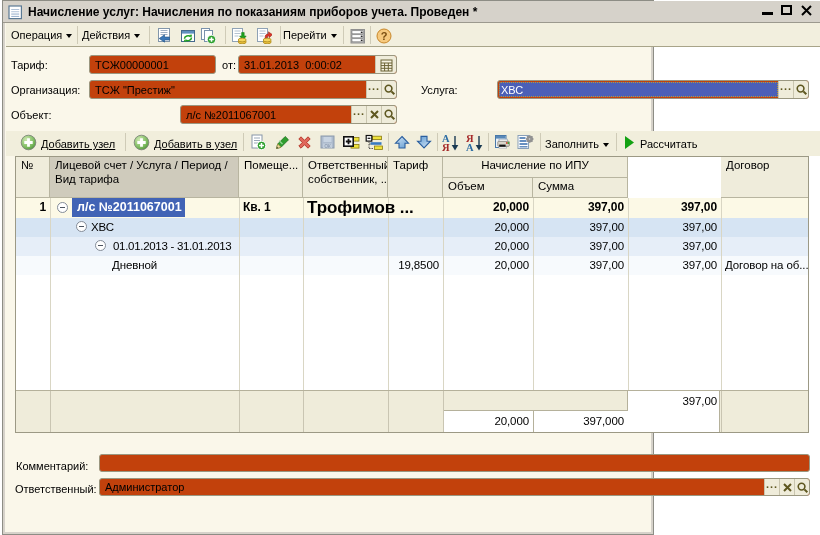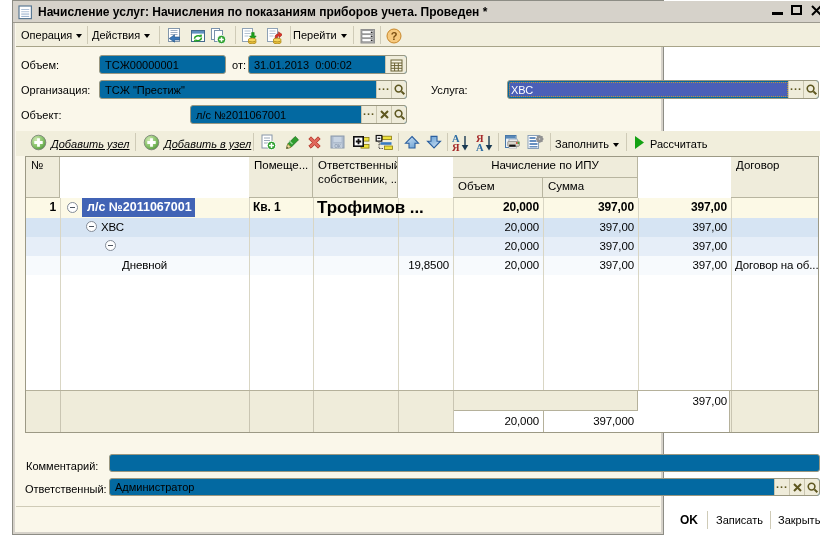--- a/index.html
+++ b/index.html
@@ -1,37 +1,37 @@
 <!DOCTYPE html>
 <html><head><meta charset="utf-8">
 <style>
   * { margin:0; padding:0; box-sizing:border-box; }
   html,body { width:820px; height:535px; overflow:hidden; }
   body { font-family:"Liberation Sans", sans-serif; font-size:11px; color:#000; }
-  .win { position:absolute; left:12px; top:0; width:652px; height:535px;
+  .win { position:absolute; left:2px; top:0; width:652px; height:535px;
          background:#FAF7EA; border:1px solid #8D8D85; box-shadow:inset 0 0 0 2px #D6D2CA; }
   .abs { position:absolute; }
   
   .title { position:absolute; left:0; top:0; width:818px; height:22px; background:#D6D2CA;
            border-bottom:1px solid #9C998E; }
   .title .txt { position:absolute; left:25px; top:4px; font-weight:bold; font-size:12px; white-space:nowrap; }
   
   .menubar { position:absolute; left:3px; top:22px; width:814px; height:24px; background:#F2EFDE;
              border-bottom:1px solid #A8A489; }
   .mitem { position:absolute; top:4px; height:16px; line-height:16px; white-space:nowrap; }
   .vsep { position:absolute; top:3px; width:1px; height:18px; background:#CFCBB7; }
   .arr { display:inline-block; width:0; height:0; border-left:3px solid transparent; border-right:3px solid transparent; border-top:4px solid #000; vertical-align:middle; margin-left:4px; }
   
   .lbl { position:absolute; height:14px; line-height:14px; white-space:nowrap; }
-  .fld { position:absolute; background:#0369a1; border:1px solid #9A9780; border-radius:3px; height:19px; }
+  .fld { position:absolute; background:#c2410c; border:1px solid #9A9780; border-radius:3px; height:19px; }
   .fld .t { position:absolute; left:5px; top:2px; height:14px; line-height:14px; white-space:nowrap; }
   .bcell { position:absolute; top:0; bottom:0; background:#EFECDA; border-left:1px solid #C9C5AE; color:#6A6234; text-align:center; }
   
   .ttb { position:absolute; left:3px; top:130px; width:814px; height:25px; background:#F1EEDC; }
-  .link { position:absolute; top:6px; height:15px; line-height:15px; text-decoration:underline; white-space:nowrap;font-style:italic; }
+  .link { position:absolute; top:6px; height:15px; line-height:15px; text-decoration:underline; white-space:nowrap; }
   .plain { position:absolute; top:6px; height:15px; line-height:15px; white-space:nowrap; }
   
   .tbl { position:absolute; left:12px; top:155px; width:794px; height:277px; background:#fff; border:1px solid #9C9985; }
   .hc { position:absolute; background:#EFECDB; border-right:1px solid #B8B5A0; border-bottom:1px solid #B8B5A0; font-size:11.5px; color:#000; overflow:hidden; }
   .hc .ht { position:absolute; left:5px; top:2px; line-height:13.5px; white-space:nowrap; }
   .rowbg { position:absolute; left:0; width:100%; }
   .cell { position:absolute; white-space:nowrap; line-height:19px; height:19px; font-size:11.5px; letter-spacing:-0.1px; }
   .num { text-align:right; }
   .gl { position:absolute; top:41px; bottom:0; width:1px; background:#D9D6C4; }
   .exp { position:absolute; width:11px; height:11px; border:1px solid #848C98; border-radius:50%; background:#fff; }
@@ -112,21 +112,21 @@
         <rect x="10.8" y="7.6" width="1.8" height="1.4" fill="#222"></rect>
         <rect x="10.8" y="11.6" width="1.8" height="1.4" fill="#222"></rect>
       </svg>
     <div class="vsep" style="left:364px"></div>
     <svg class="abs" style="left:370px;top:5px" width="16" height="16" viewBox="0 0 16 16" id="ic-help">
         <circle cx="8" cy="8" r="7" fill="#F6C97E" stroke="#C8872A"></circle>
         <text x="8" y="12" font-size="11" font-weight="bold" text-anchor="middle" fill="#7A4D10" font-family="Liberation Sans">?</text>
       </svg>
   </div>
 
-  <div class="lbl" style="left:8px;top:57px">Объем:</div>
+  <div class="lbl" style="left:8px;top:57px">Тариф:</div>
   <div class="fld" style="left:86px;top:54px;width:127px">
       <div class="t">ТСЖ00000001</div>
     </div>
   <div class="lbl" style="left:219px;top:57px">от:</div>
   <div class="fld" style="left:235px;top:54px;width:159px">
     <div class="t">31.01.2013&nbsp; 0:00:02</div>
     <div class="bcell" style="right:0;width:21px;border-radius:0 2px 2px 0">
       <svg width="13" height="13" viewBox="0 0 13 13" style="margin-top:3px">
         <rect x="1" y="1" width="11" height="11" fill="#F7F3E2" stroke="#6A6234"></rect>
         <path d="M1 4 H12 M4.6 4 V12 M8.3 4 V12 M1 6.6 H12 M1 9.3 H12" stroke="#6A6234" stroke-width="1"></path>
@@ -297,25 +297,31 @@
         <path d="M1 0 L10 6.5 L1 13 Z" fill="#13A113"></path>
       </svg>
     <div class="plain" style="left:634px">Рассчитать</div>
   </div>
 
   <div class="tbl">
 
     <div class="hc" style="left:0;top:0;width:34px;height:41px">
         <div class="ht">№</div>
       </div>
+    <div class="hc" style="left:34px;top:0;width:189px;height:41px;background:#CFCBBC">
+        <div class="ht">Лицевой счет / Услуга / Период /<br>Вид тарифа</div>
+      </div>
     <div class="hc" style="left:223px;top:0;width:64px;height:41px">
         <div class="ht">Помеще...</div>
       </div>
     <div class="hc" style="left:287px;top:0;width:85px;height:41px">
         <div class="ht">Ответственный<br>собственник, ...</div>
+      </div>
+    <div class="hc" style="left:372px;top:0;width:55px;height:41px">
+        <div class="ht">Тариф</div>
       </div>
     <div class="hc" style="left:427px;top:21px;width:90px;height:20px">
         <div class="ht" style="top:2px">Объем</div>
       </div>
     <div class="hc" style="left:427px;top:0;width:185px;height:21px;text-align:center">
         <div class="ht" style="left:0;right:0">Начисление по ИПУ</div>
       </div>
     <div class="hc" style="left:517px;top:21px;width:95px;height:20px">
         <div class="ht" style="top:2px">Сумма</div>
       </div>
@@ -346,20 +352,21 @@
     <div class="cell num" style="left:517px;top:41px;width:91px;font-weight:bold;font-size:12px">397,00</div>
     <div class="cell num" style="left:612px;top:41px;width:89px;font-weight:bold;font-size:12px">397,00</div>
 
     <div class="exp" style="left:60px;top:64px"></div>
     <div class="cell" style="left:75px;top:61px">ХВС</div>
     <div class="cell num" style="left:427px;top:61px;width:86px">20,000</div>
     <div class="cell num" style="left:517px;top:61px;width:91px">397,00</div>
     <div class="cell num" style="left:612px;top:61px;width:89px">397,00</div>
 
     <div class="exp" style="left:79px;top:83px"></div>
+    <div class="cell" style="left:97px;top:80px;letter-spacing:-0.3px">01.01.2013 - 31.01.2013</div>
     <div class="cell num" style="left:427px;top:80px;width:86px">20,000</div>
     <div class="cell num" style="left:517px;top:80px;width:91px">397,00</div>
     <div class="cell num" style="left:612px;top:80px;width:89px">397,00</div>
 
     <div class="cell" style="left:96px;top:99px">Дневной</div>
     <div class="cell num" style="left:372px;top:99px;width:51px">19,8500</div>
     <div class="cell num" style="left:427px;top:99px;width:86px">20,000</div>
     <div class="cell num" style="left:517px;top:99px;width:91px">397,00</div>
     <div class="cell num" style="left:612px;top:99px;width:89px">397,00</div>
     <div class="cell" style="left:709px;top:99px">Договор на об...</div>
@@ -390,24 +397,17 @@
           <path d="M2 2 L9 9 M9 2 L2 9" stroke="#5E5720" stroke-width="2"></path>
         </svg></div>
     <div class="bcell" style="right:0;width:15px;border-radius:0 2px 2px 0">
       <svg width="13" height="13" viewBox="0 0 14 14" style="margin-top:2px">
         <circle cx="6" cy="6" r="3.6" fill="none" stroke="#5E5720" stroke-width="1.7"></circle>
         <path d="M9 9 L12.2 12.2" stroke="#5E5720" stroke-width="2.2"></path>
       </svg>
     </div>
   </div>
 
-  <div class="btns">
-    <div class="btn" style="left:664px;font-weight:bold;font-size:12px">OK</div>
-    <div class="bsep" style="left:691px"></div>
-    <div class="btn" style="left:700px">Записать</div>
-    <div class="bsep" style="left:754px"></div>
-    <div class="btn" style="left:762px">Закрыть</div>
-  </div>
 </div>
 
 <svg width="0" height="0" style="position:absolute">
   <defs></defs>
 </svg>
 
 </body></html>

